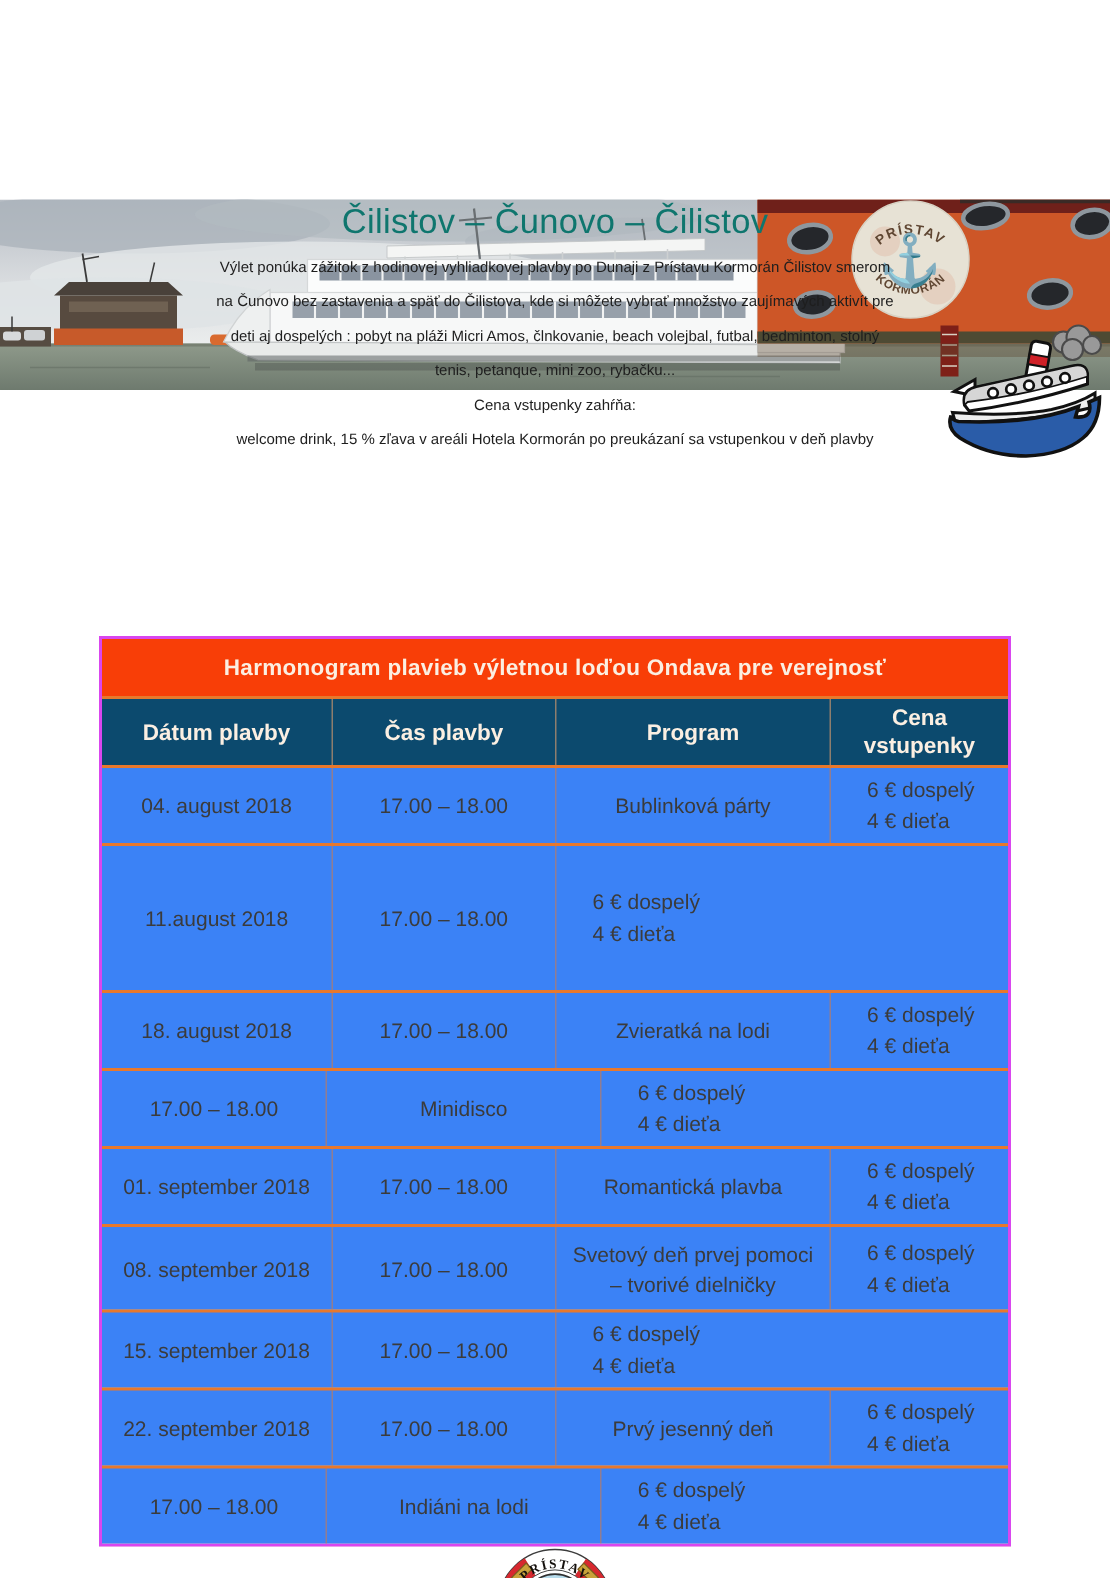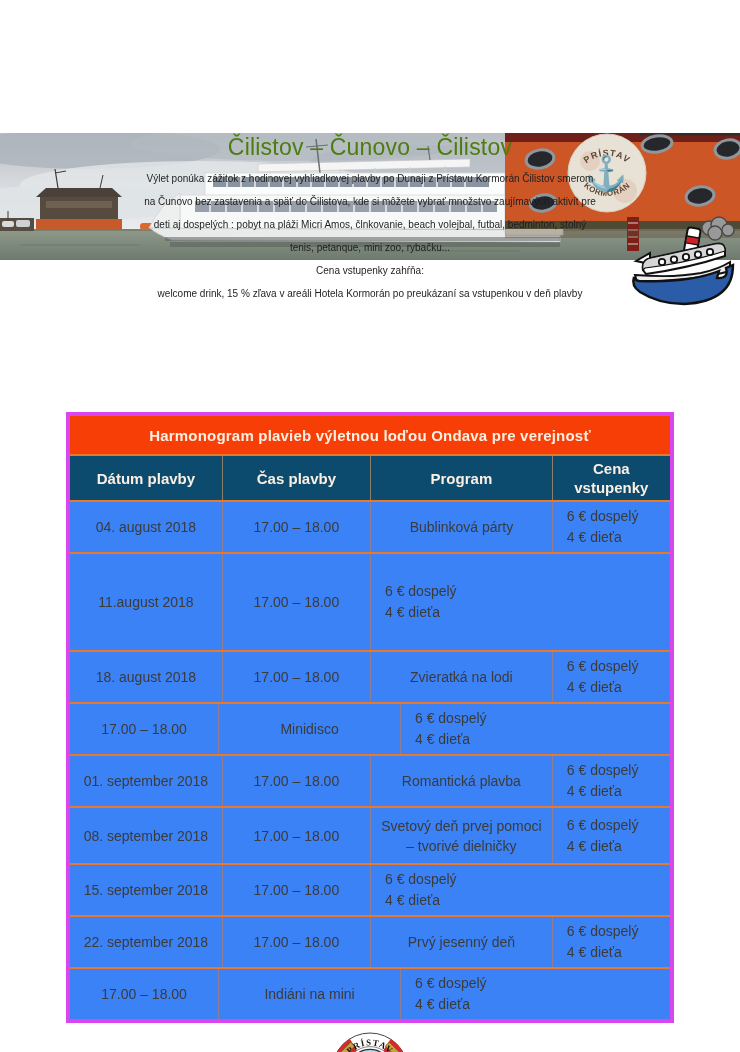--- a/index.html
+++ b/index.html
@@ -10,29 +10,29 @@
   }
   .page{position:relative;width:740px;height:1052px;background:#fff;}
 
   
   .hero{position:absolute;top:0;left:0;width:740px;height:127px;}
   .boat-cartoon{position:absolute;left:629px;top:82px;width:110px;height:95px;z-index:5;}
 
   
   .title{
     margin-top:133px;text-align:center;font-size:23px;line-height:28px;
-    color:#4d7c0f;letter-spacing:0.2px;position:relative;z-index:2;
+    color:#0f766e;letter-spacing:0.2px;position:relative;z-index:2;
   }
   .intro{margin-top:6px;text-align:center;font-size:10px;line-height:23px;color:#1e1e1e;position:relative;z-index:2;}
   .intro div{white-space:nowrap;}
 
   
   .tbl{
-    position:absolute;left:66px;top:279px;width:608px;
-    border:4px solid #d946ef;box-sizing:border-box;background:#FBEACB;
+    position:absolute;left:66px;top:291px;width:608px;
+    border:2px solid #d946ef;box-sizing:border-box;background:#FBEACB;
   }
   .tbl-title{
     background:#F83E07;color:#FBEFE2;font-weight:bold;font-size:15px;
     height:38px;display:flex;align-items:center;justify-content:center;letter-spacing:0.2px;
   }
   .thead{display:flex;background:#0c4a6e;border-top:2px solid #E8782C;min-height:44px;}
   .thead .hcell{
     color:#FBEFE2;font-weight:bold;font-size:15px;line-height:19px;
     display:flex;align-items:center;justify-content:center;text-align:center;
     box-sizing:border-box;padding:3px 6px;
@@ -42,21 +42,21 @@
   .trow{display:flex;border-top:2px solid #E8782C;background:#3b82f6;min-height:43px;}
   .trow:nth-child(2){min-height:96px;}
   .trow:nth-child(6){min-height:55px;}
   .trow:nth-child(7){min-height:47px;}
   .trow:nth-child(9){min-height:46px;}
   .cell{
     font-size:14px;color:#3b3b3b;display:flex;align-items:center;justify-content:center;
     text-align:center;box-sizing:border-box;padding:4px 8px;line-height:20px;
   }
   .cell + .cell{border-left:1px solid rgba(232,120,44,0.5);}
-  .cell.price{flex-direction:column;align-items:flex-start;justify-content:center;padding-left:14px;text-align:left;line-height:21px;}
+  .cell.price{flex-direction:column;align-items:flex-start;justify-content:center;padding-left:24px;text-align:left;line-height:21px;}
 
   
   .logo-wrap{position:absolute;left:0;top:898px;width:740px;display:flex;justify-content:center;}
 </style>
 </head>
 <body>
 
 <div class="page">
 
   <svg class="hero" viewBox="0 0 740 127" preserveAspectRatio="none">
@@ -338,21 +338,21 @@
           <div class="cell c1">22. september  2018</div>
           <div class="cell c2">17.00 – 18.00</div>
           <div class="cell c3">Prvý jesenný deň</div>
           <div class="cell c4 price">
             <div>6 € dospelý</div>
             <div>4 € dieťa</div>
           </div>
         </div>
         <div class="trow">
           <div class="cell c2">17.00 – 18.00</div>
-          <div class="cell c3">Indiáni na mini</div>
+          <div class="cell c3">Indiáni na lodi</div>
           <div class="cell c4 price">
             <div>6 € dospelý</div>
             <div>4 € dieťa</div>
           </div>
         </div>
       </div>
   </div>
 
   <div class="logo-wrap">
     <svg width="80" height="80" viewBox="0 0 100 100">

